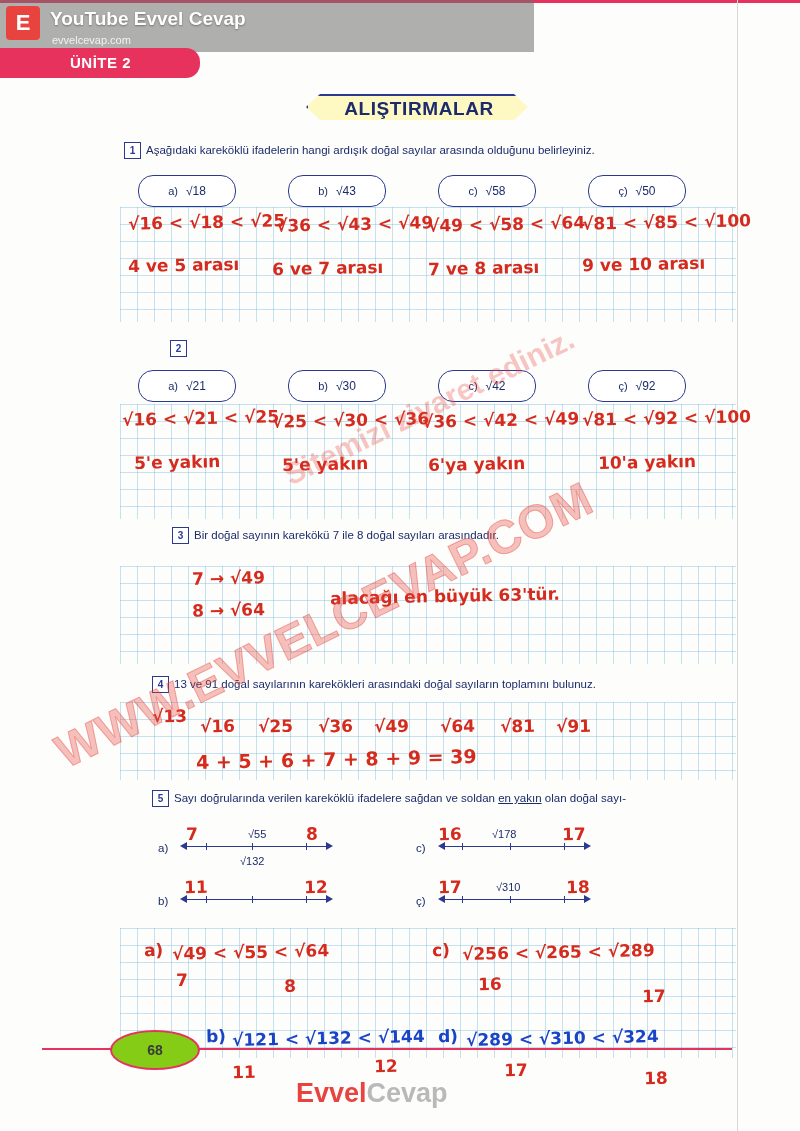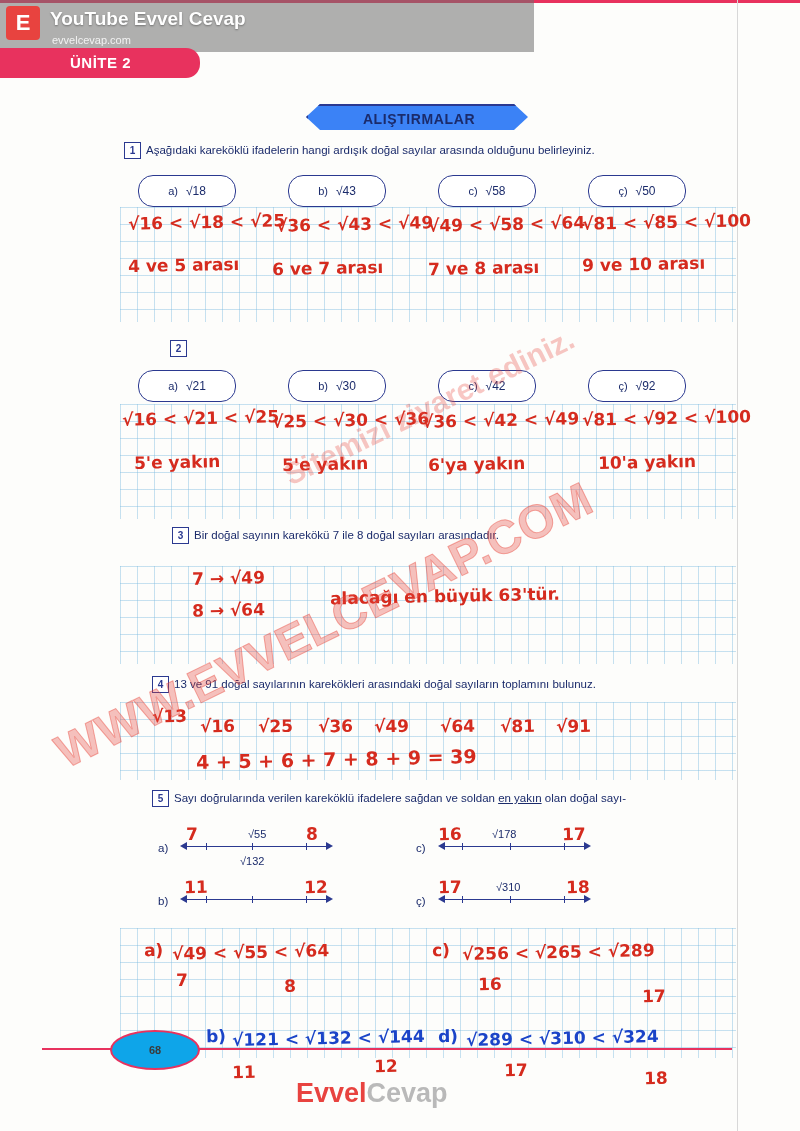--- a/index.html
+++ b/index.html
@@ -48,26 +48,26 @@
     position:absolute;left:70px;top:54px;color:#fff;font-size:15px;font-weight:bold;letter-spacing:.5px;text-align:center;
   }
   .right-rule{
     position:absolute;left:737px;top:0;width:1px;height:1131px;background:#d8d8d8;
   }
   .top-thin{
     position:absolute;left:0;top:0;width:800px;height:3px;background:#e8325e;
   }
   
   .banner{
-    position:absolute;left:306px;top:104px;width:222px;height:26px;
+    position:absolute;left:306px;top:94px;width:222px;height:26px;
     border:2px solid #2b3990;
     clip-path:polygon(14px 0,208px 0,222px 13px,208px 26px,14px 26px,0 13px);
     display:flex;align-items:center;justify-content:center;
-    color:#1b2b6b;font-weight:bold;font-size:14px;letter-spacing:.6px;
-    background:#3b82f6;
+    color:#1b2b6b;font-weight:bold;font-size:19px;letter-spacing:.6px;
+    background:#fef9c3;
   }
   
   .qnum{
     position:absolute;width:15px;height:15px;border:1px solid #2b3990;color:#2b3990;
     font-size:10px;font-weight:bold;display:flex;align-items:center;justify-content:center;
     background:#fff;
   }
   .qtext{
     position:absolute;color:#1b2b6b;font-size:11.5px;line-height:16px;
   }
@@ -104,23 +104,23 @@
   .nl-arrow-l{border-right:7px solid #2b3990;}
   .nl-arrow-r{border-left:7px solid #2b3990;}
   .nl-tick{position:absolute;width:1px;height:7px;background:#2b3990;}
   .nl-lbl{position:absolute;font-size:11px;color:#1b2b6b;}
   
   .footer-line{
     position:absolute;left:42px;top:1048px;width:690px;height:2px;background:#e8325e;
   }
   .page-num-ellipse{
     position:absolute;left:110px;top:1030px;width:86px;height:36px;
-    border:2px solid #e8325e;border-radius:50%;background:#0ea5e9;
+    border:2px solid #e8325e;border-radius:50%;background:#84cc16;
     display:flex;align-items:center;justify-content:center;
-    font-size:11px;color:#3a3a3a;font-weight:bold;
+    font-size:14px;color:#3a3a3a;font-weight:bold;
   }
   
   .wm-diag{
     position:absolute;left:20px;top:560px;width:760px;
     transform:rotate(-26deg);
     font-size:47px;font-weight:bold;letter-spacing:1px;
     color:rgba(232,70,60,.33);
     -webkit-text-stroke:1px rgba(232,70,60,.45);
     pointer-events:none;
   }

